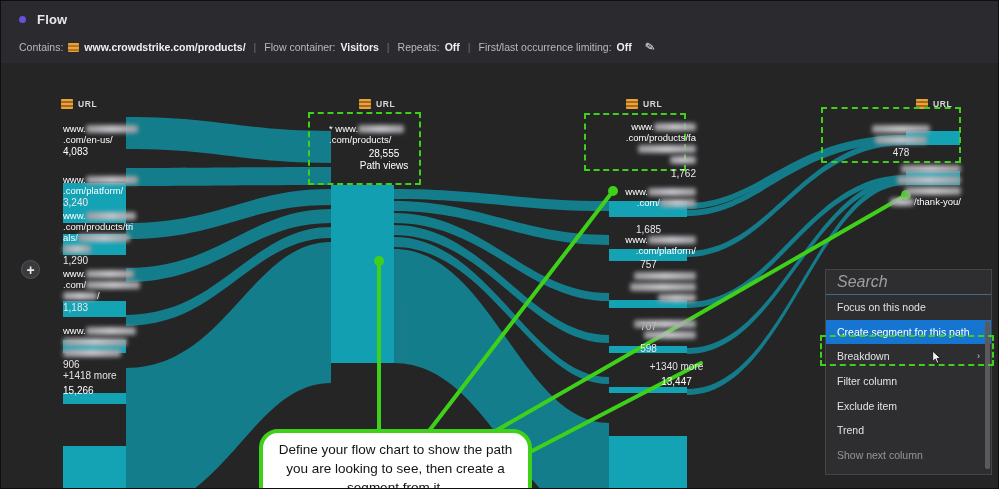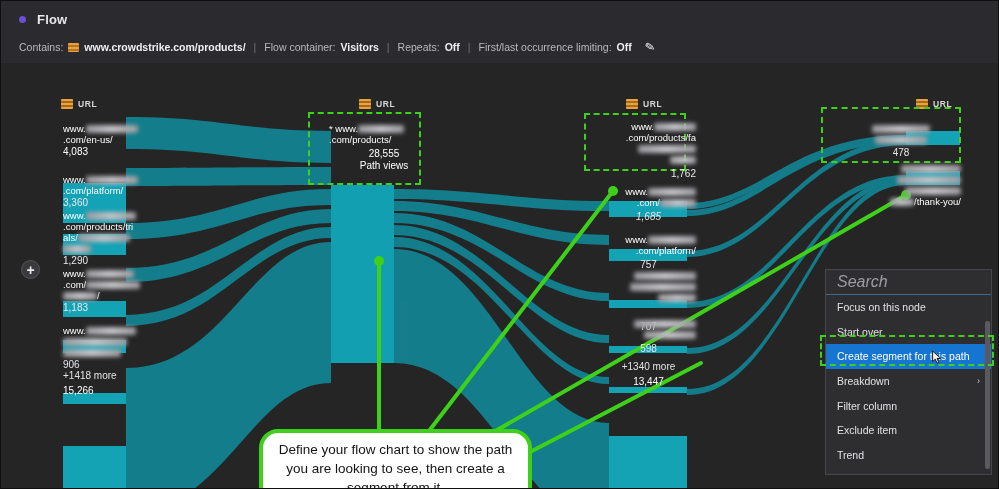--- a/index.html
+++ b/index.html
@@ -261,21 +261,21 @@
 
     <div class="node" style="left:62px; top:60px; width:120px;">
       <div class="urltxt">www.<span class="blur" style="width:52px;"></span></div>
       <div class="urltxt">.com/en-us/</div>
       <div class="count on">4,083</div>
     </div>
 
     <div class="node" style="left:62px; top:111px; width:120px;">
       <div class="urltxt">www.<span class="blur" style="width:52px;"></span></div>
       <div class="urltxt">.com/platform/</div>
-      <div class="count">3,360</div>
+      <div class="count">3,240</div>
     </div>
 
     <div class="node" style="left:62px; top:147px; width:125px;">
       <div class="urltxt">www.<span class="blur" style="width:50px;"></span></div>
       <div class="urltxt">.com/products/tri</div>
       <div class="urltxt">als/<span class="blur" style="width:52px;"></span></div>
       <div class="urltxt"><span class="blur" style="width:28px;"></span></div>
       <div class="count">1,290</div>
     </div>
 
@@ -311,21 +311,21 @@
       <div class="urltxt">www.<span class="blur" style="width:42px;"></span></div>
       <div class="urltxt">.com/products/fa</div>
       <div class="urltxt"><span class="blur" style="width:58px;"></span></div>
       <div class="urltxt"><span class="blur" style="width:26px;"></span></div>
       <div class="count" style="margin-top:3px;">1,762</div>
     </div>
 
     <div class="node" style="left:600px; top:123px; width:95px; text-align:right;">
       <div class="urltxt">www.<span class="blur" style="width:48px;"></span></div>
       <div class="urltxt">.com/<span class="blur" style="width:36px;"></span></div>
-      <div class="count" style="text-align:center; margin-top:3px;font-style:italic;">1,685</div>
+      <div class="count" style="text-align:center; margin-top:16px;">1,685</div>
     </div>
 
     <div class="node" style="left:600px; top:171px; width:95px; text-align:right;">
       <div class="urltxt">www.<span class="blur" style="width:48px;"></span></div>
       <div class="urltxt">.com/platform/</div>
       <div class="count" style="text-align:center; margin-top:3px;">757</div>
     </div>
 
     <div class="node" style="left:600px; top:207px; width:95px; text-align:right;">
       <div class="urltxt"><span class="blur" style="width:62px;"></span></div>
@@ -333,21 +333,21 @@
       <div class="urltxt"><span class="blur" style="width:38px;"></span></div>
       <div class="count" style="text-align:center; margin-top:18px;">707</div>
     </div>
 
     <div class="node" style="left:600px; top:255px; width:95px; text-align:right;">
       <div class="urltxt"><span class="blur" style="width:62px;"></span></div>
       <div class="urltxt"><span class="blur" style="width:52px;"></span></div>
       <div class="count" style="text-align:center; margin-top:3px;">598</div>
     </div>
 
-    <div class="node" style="left:600px; top:298px; width:95px; text-align:center;">
+    <div class="node" style="left:628px; top:298px; width:95px; text-align:center;">
       <div class="more">+1340 more</div>
       <div class="count on" style="margin-top:4px;">13,447</div>
     </div>
 
     <div class="dashbox" style="left:820px; top:44px; width:140px; height:56px;"></div>
     <div class="node" style="left:860px; top:60px; width:80px; text-align:center;">
       <div class="urltxt"><span class="blur" style="width:58px;"></span></div>
       <div class="urltxt"><span class="blur" style="width:52px;"></span></div>
       <div class="count" style="margin-top:2px;">478</div>
     </div>
@@ -364,23 +364,20 @@
     </div>
 
     <div class="ctxmenu">
       <div class="ctx-search">
         <span>Search</span>
       </div>
       <div class="ctx-list">
         <div class="ctx-item">
           <span>Focus on this node</span>
         </div>
-        <div class="ctx-item">
-          <span>Start over</span>
-        </div>
         <div class="ctx-item sel">
           <span>Create segment for this path</span>
         </div>
         <div class="ctx-item">
           <span>Breakdown</span>
           <span class="chev">›</span>
         </div>
         <div class="ctx-item">
           <span>Filter column</span>
         </div>

